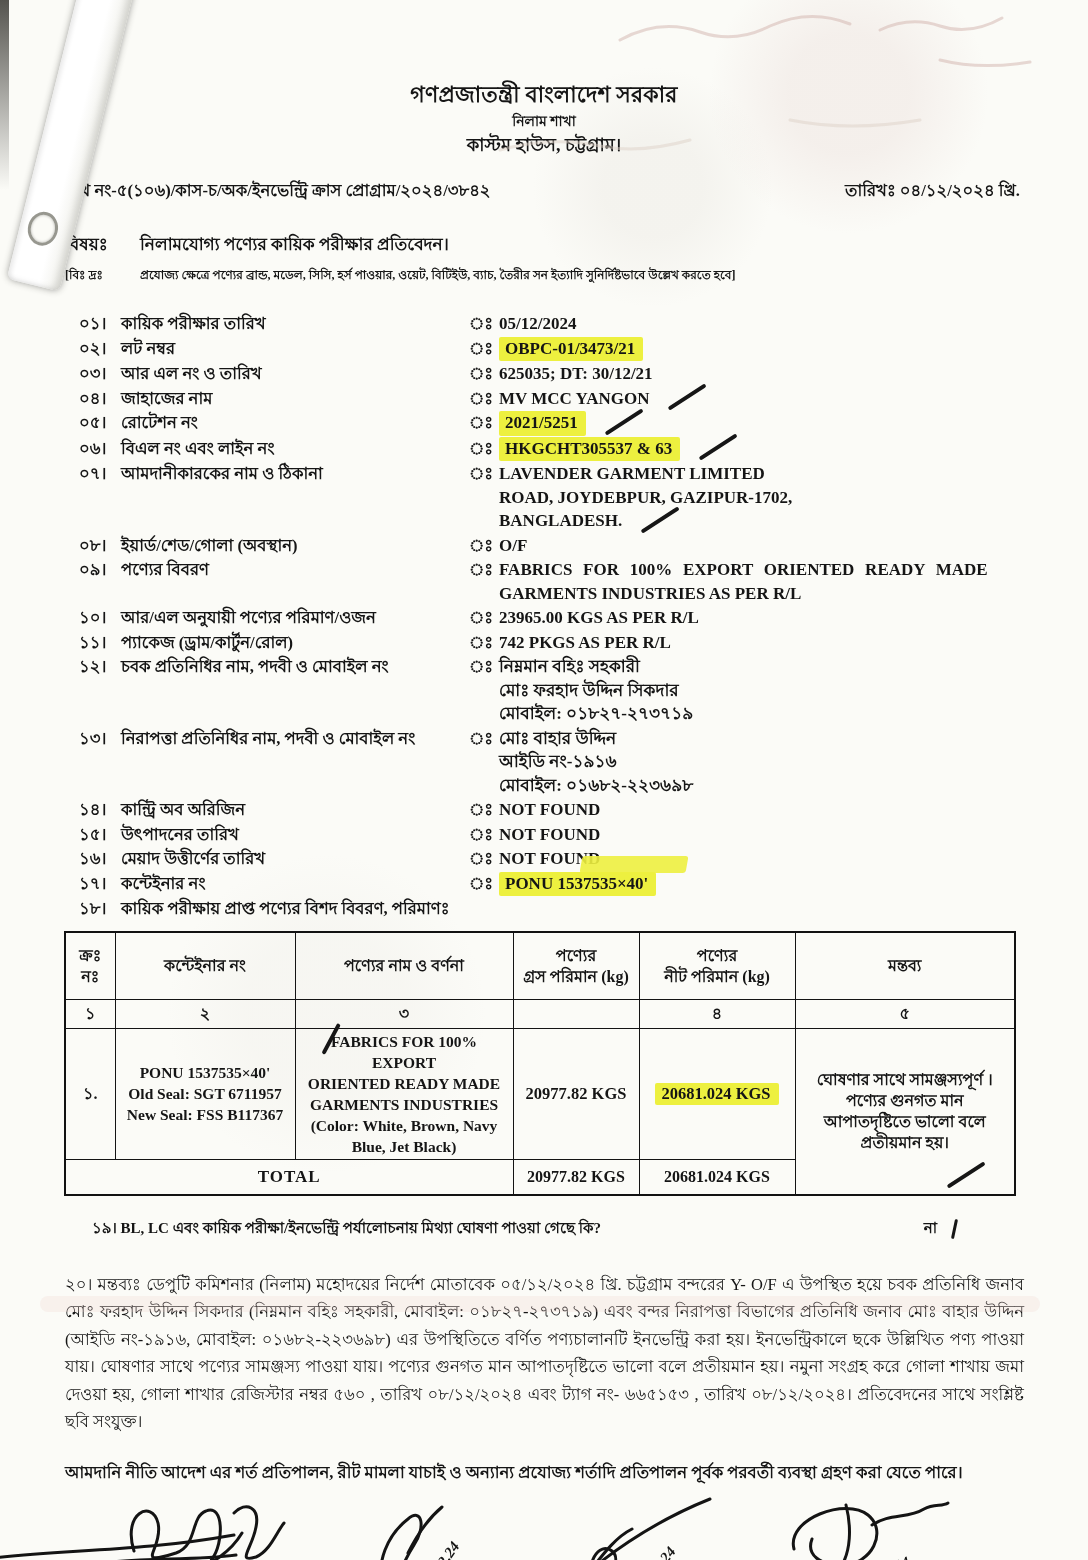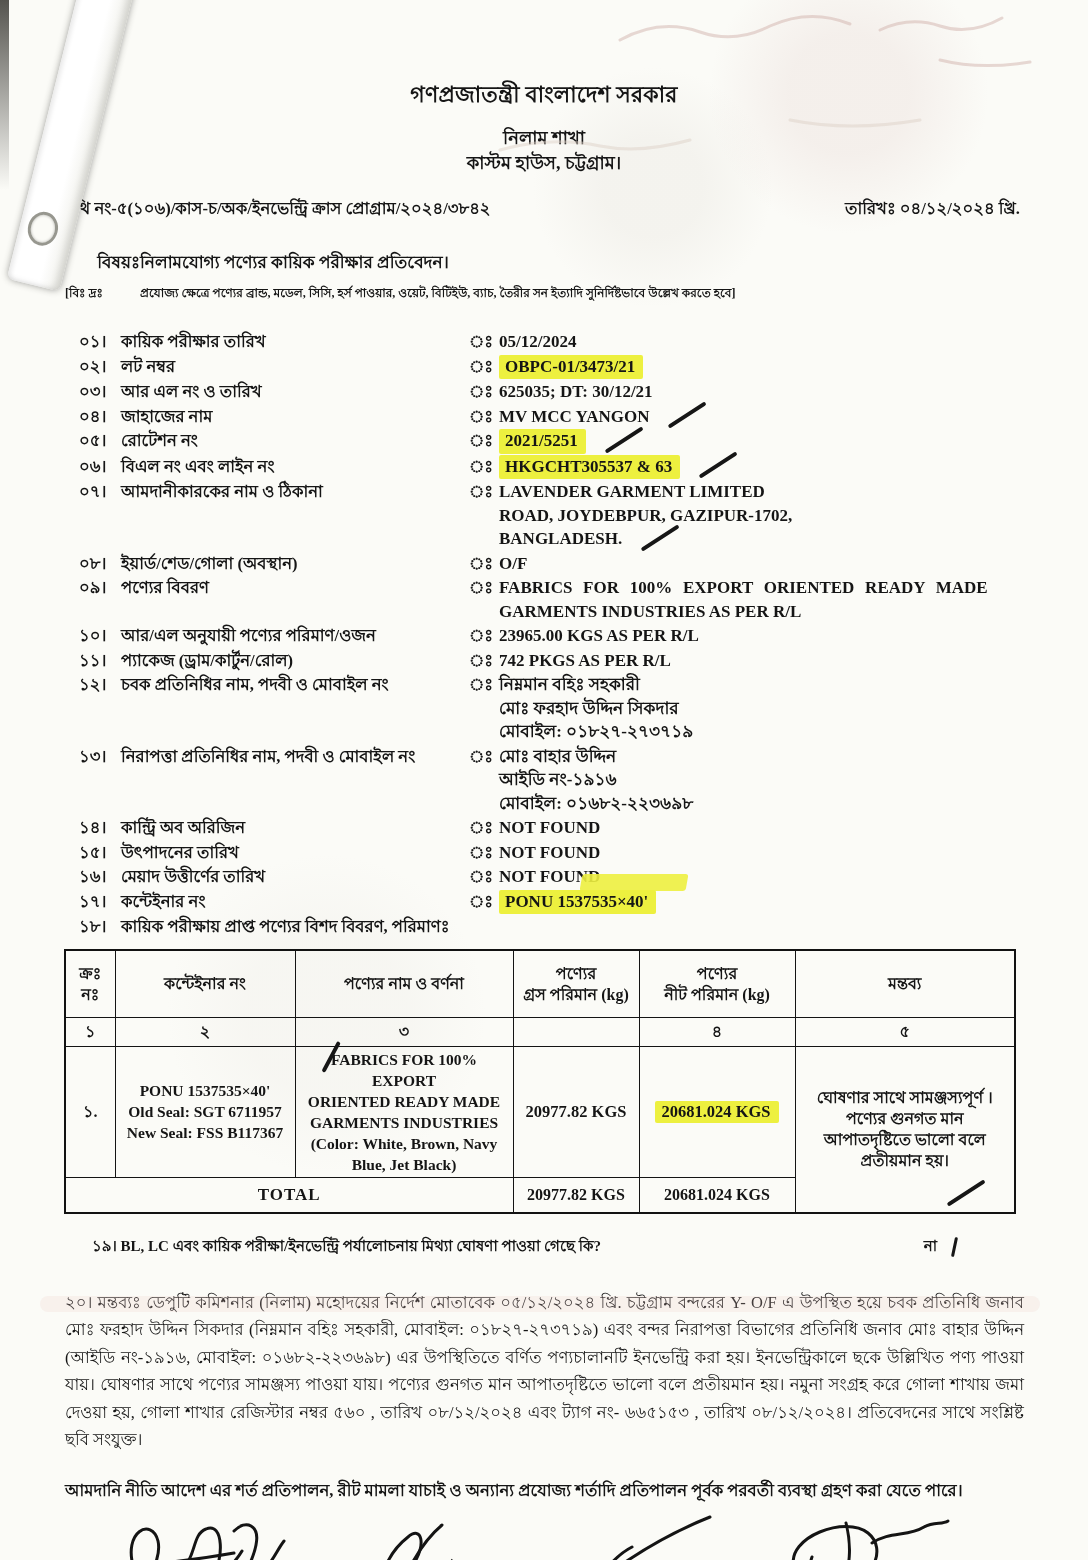--- a/index.html
+++ b/index.html
@@ -23,26 +23,26 @@
     border-radius:7px;transform:rotate(14deg);transform-origin:20% 90%;}
   .strip-hole{position:absolute;left:8px;top:236px;width:24px;height:28px;border-radius:50%;
     border:3px solid #97978f;background:#fbfbf7;box-shadow:inset 0 0 3px rgba(0,0,0,.3);}
   .ghost{position:absolute;left:0;top:0;pointer-events:none;}
   .pink-band{position:absolute;left:40px;top:1296px;width:1000px;height:16px;
     background:#eccfc9;opacity:.22;border-radius:8px;}
 
   
   .doc-header{text-align:center;padding-top:84px;line-height:1.0;}
   .gov{font-size:22px;font-weight:700;letter-spacing:.2px;}
-  .branch{font-size:18px;font-weight:700;margin-top:23px;}
+  .branch{font-size:14px;font-weight:700;margin-top:9px;}
   .office{font-size:18px;font-weight:700;margin-top:7px;}
 
   .meta-row{display:flex;justify-content:space-between;margin:24px 68px 0 65px;
     font-size:16.5px;font-weight:700;}
-  .subject-row{display:flex;margin:26px 60px 0 65px;font-size:17px;font-weight:700;text-align:right;}
+  .subject-row{display:flex;margin:26px 60px 0 65px;font-size:17px;font-weight:700;}
   .subject-label{width:75px;flex:none;}
   .note-row{display:flex;margin:7px 60px 0 65px;font-size:12px;font-weight:700;}
   .note-label{width:75px;flex:none;}
 
   
   .items{margin:26px 58px 0 65px;}
   .item{display:grid;grid-template-columns:56px 342px 36px auto;margin-bottom:1px;}
   .item .no{font-size:16.5px;font-weight:700;padding-left:14px;}
   .item .label{font-size:16.5px;font-weight:700;white-space:nowrap;}
   .item .sep{font-size:16.5px;font-weight:700;text-align:center;}

